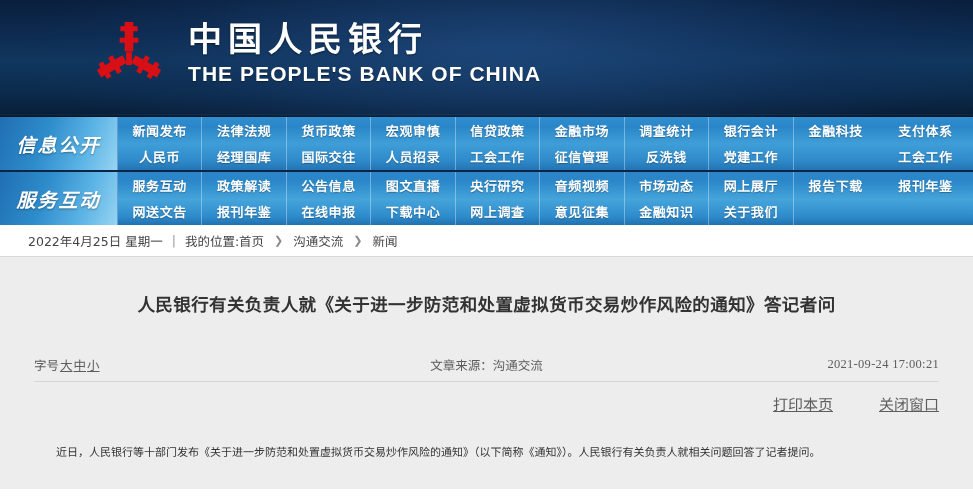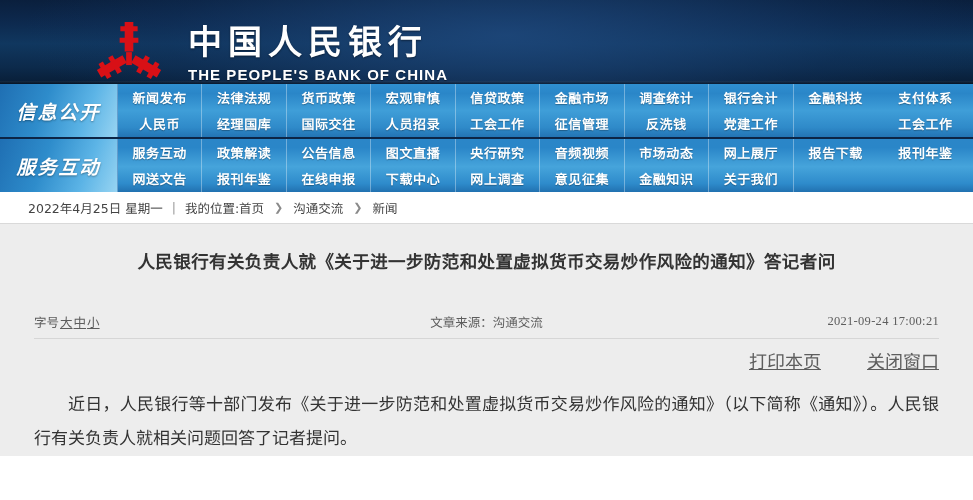--- a/index.html
+++ b/index.html
@@ -10,21 +10,21 @@
     height: 500px;
     overflow: hidden;
     background: #ffffff;
     font-family: "Liberation Sans", "DejaVu Sans", sans-serif;
   }
 
   
   .banner {
     position: relative;
     width: 973px;
-    height: 84px;
+    height: 117px;
     background:
       radial-gradient(ellipse 620px 150px at 52% 42%, rgba(30,72,124,0.85) 0%, rgba(18,52,96,0.35) 55%, rgba(10,34,68,0) 78%),
       linear-gradient(180deg, #0a1f3d 0%, #0d2a4f 28%, #10375f 52%, #0c2a4b 80%, #081d36 100%);
     overflow: hidden;
   }
   .banner::after {
     content:"";
     position:absolute; left:0; right:0; bottom:0; height:3px;
     background: linear-gradient(180deg, rgba(255,255,255,0.05), rgba(0,0,0,0.35));
   }
@@ -42,21 +42,21 @@
     color: #ffffff;
     font-size: 34px;
     font-weight: 700;
     letter-spacing: 6px;
     line-height: 1.12;
     font-family: "DejaVu Sans", "Liberation Sans", sans-serif;
     text-shadow: 0 1px 2px rgba(0,0,0,0.45);
   }
   .en-name {
     color: #ffffff;
-    font-size: 15px;
+    font-size: 21px;
     font-weight: 700;
     letter-spacing: 1.05px;
     margin-top: 4px;
     font-family: "Liberation Sans", sans-serif;
     text-shadow: 0 1px 1px rgba(0,0,0,0.4);
   }
 
   
   .nav-wrap {
     width: 973px;
@@ -138,21 +138,21 @@
     background: #ededed;
     padding: 0 34px;
     position: relative;
   }
   .article-title {
     text-align: center;
     color: #333333;
     font-size: 17.5px;
     font-weight: 700;
     letter-spacing: 0.4px;
-    padding-top: 24px;
+    padding-top: 34px;
     font-family: "DejaVu Sans", "Liberation Sans", sans-serif;
   }
   .meta-row {
     margin-top: 32px;
     height: 34px;
     border-bottom: 1px solid #d6d6d6;
     display: flex;
     align-items: center;
     position: relative;
     font-size: 12.5px;
@@ -175,28 +175,28 @@
     color: #5d5d5d;
     font-family: "Liberation Serif", "DejaVu Serif", serif;
     letter-spacing: 0.3px;
   }
   .action-row {
     height: 42px;
     display: flex;
     align-items: center;
     justify-content: flex-end;
     gap: 46px;
-    font-size: 18px;
+    font-size: 15px;
     font-family: "DejaVu Sans", "Liberation Sans", sans-serif;
   }
   .action-link { color: #5d5d5d; text-decoration: underline; cursor: pointer; }
 
   .body-text {
-    margin-top: 6px;
-    font-size: 17px;
+    margin-top: 18px;
+    font-size: 11px;
     line-height: 2.0;
     color: #333333;
     text-align: justify;
     text-indent: 2em;
     font-family: "DejaVu Sans", "Liberation Sans", sans-serif;
   }
 </style>
 </head>
 <body>
 

